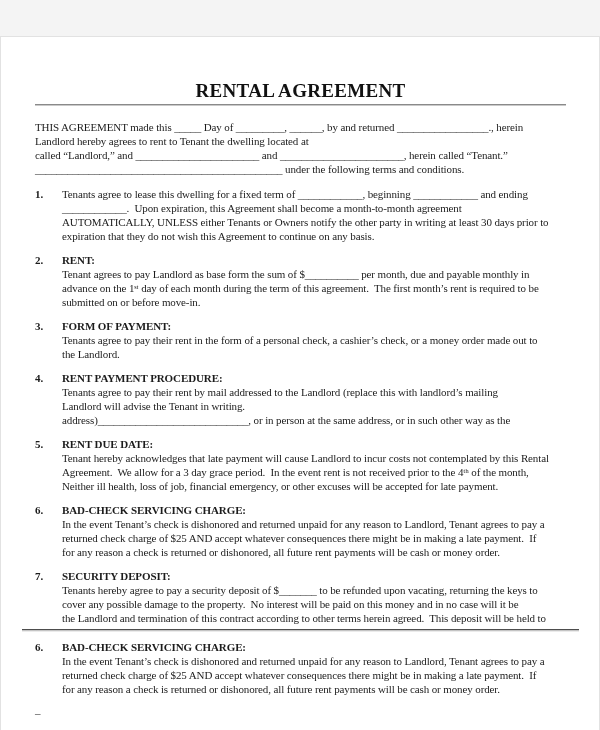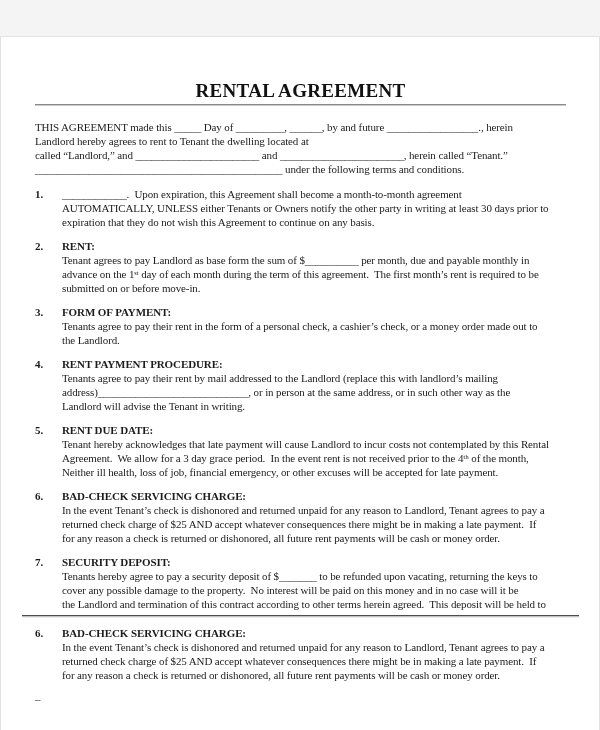--- a/index.html
+++ b/index.html
@@ -37,29 +37,30 @@
 </style>
 </head>
 <body>
 
 <div class="page">
 
   <h1 class="doc-title">RENTAL AGREEMENT</h1>
   <div class="title-rule"></div>
 
   <div class="intro">
-    <div class="t-line">THIS AGREEMENT made this _____ Day of _________, ______, by and future _________________., herein</div>
+    <div class="t-line">THIS AGREEMENT made this _____ Day of _________, ______, by and returned _________________., herein</div>
     <div class="t-line">Landlord hereby agrees to rent to Tenant the dwelling located at</div>
     <div class="t-line">called “Landlord,” and _______________________ and _______________________, herein called “Tenant.”</div>
     <div class="t-line">______________________________________________ under the following terms and conditions.</div>
   </div>
 
   <div class="section">
     <div class="sec-num">1.</div>
     <div class="sec-body">
+      <div class="t-line">Tenants agree to lease this dwelling for a fixed term of ____________, beginning ____________ and ending</div>
       <div class="t-line">____________.  Upon expiration, this Agreement shall become a month-to-month agreement</div>
       <div class="t-line">AUTOMATICALLY, UNLESS either Tenants or Owners notify the other party in writing at least 30 days prior to</div>
       <div class="t-line">expiration that they do not wish this Agreement to continue on any basis.</div>
     </div>
   </div>
 
   <div class="section">
     <div class="sec-num">2.</div>
     <div class="sec-body">
       <div class="sec-heading">RENT:</div>
@@ -76,22 +77,22 @@
       <div class="t-line">Tenants agree to pay their rent in the form of a personal check, a cashier’s check, or a money order made out to</div>
       <div class="t-line">the Landlord.</div>
     </div>
   </div>
 
   <div class="section">
     <div class="sec-num">4.</div>
     <div class="sec-body">
       <div class="sec-heading">RENT PAYMENT PROCEDURE:</div>
       <div class="t-line">Tenants agree to pay their rent by mail addressed to the Landlord (replace this with landlord’s mailing</div>
+      <div class="t-line">Landlord will advise the Tenant in writing.</div>
       <div class="t-line">address)____________________________, or in person at the same address, or in such other way as the</div>
-      <div class="t-line">Landlord will advise the Tenant in writing.</div>
     </div>
   </div>
 
   <div class="section">
     <div class="sec-num">5.</div>
     <div class="sec-body">
       <div class="sec-heading">RENT DUE DATE:</div>
       <div class="t-line">Tenant hereby acknowledges that late payment will cause Landlord to incur costs not contemplated by this Rental</div>
       <div class="t-line">Agreement.  We allow for a 3 day grace period.  In the event rent is not received prior to the 4ᵗʰ of the month,</div>
       <div class="t-line">Neither ill health, loss of job, financial emergency, or other excuses will be accepted for late payment.</div>

